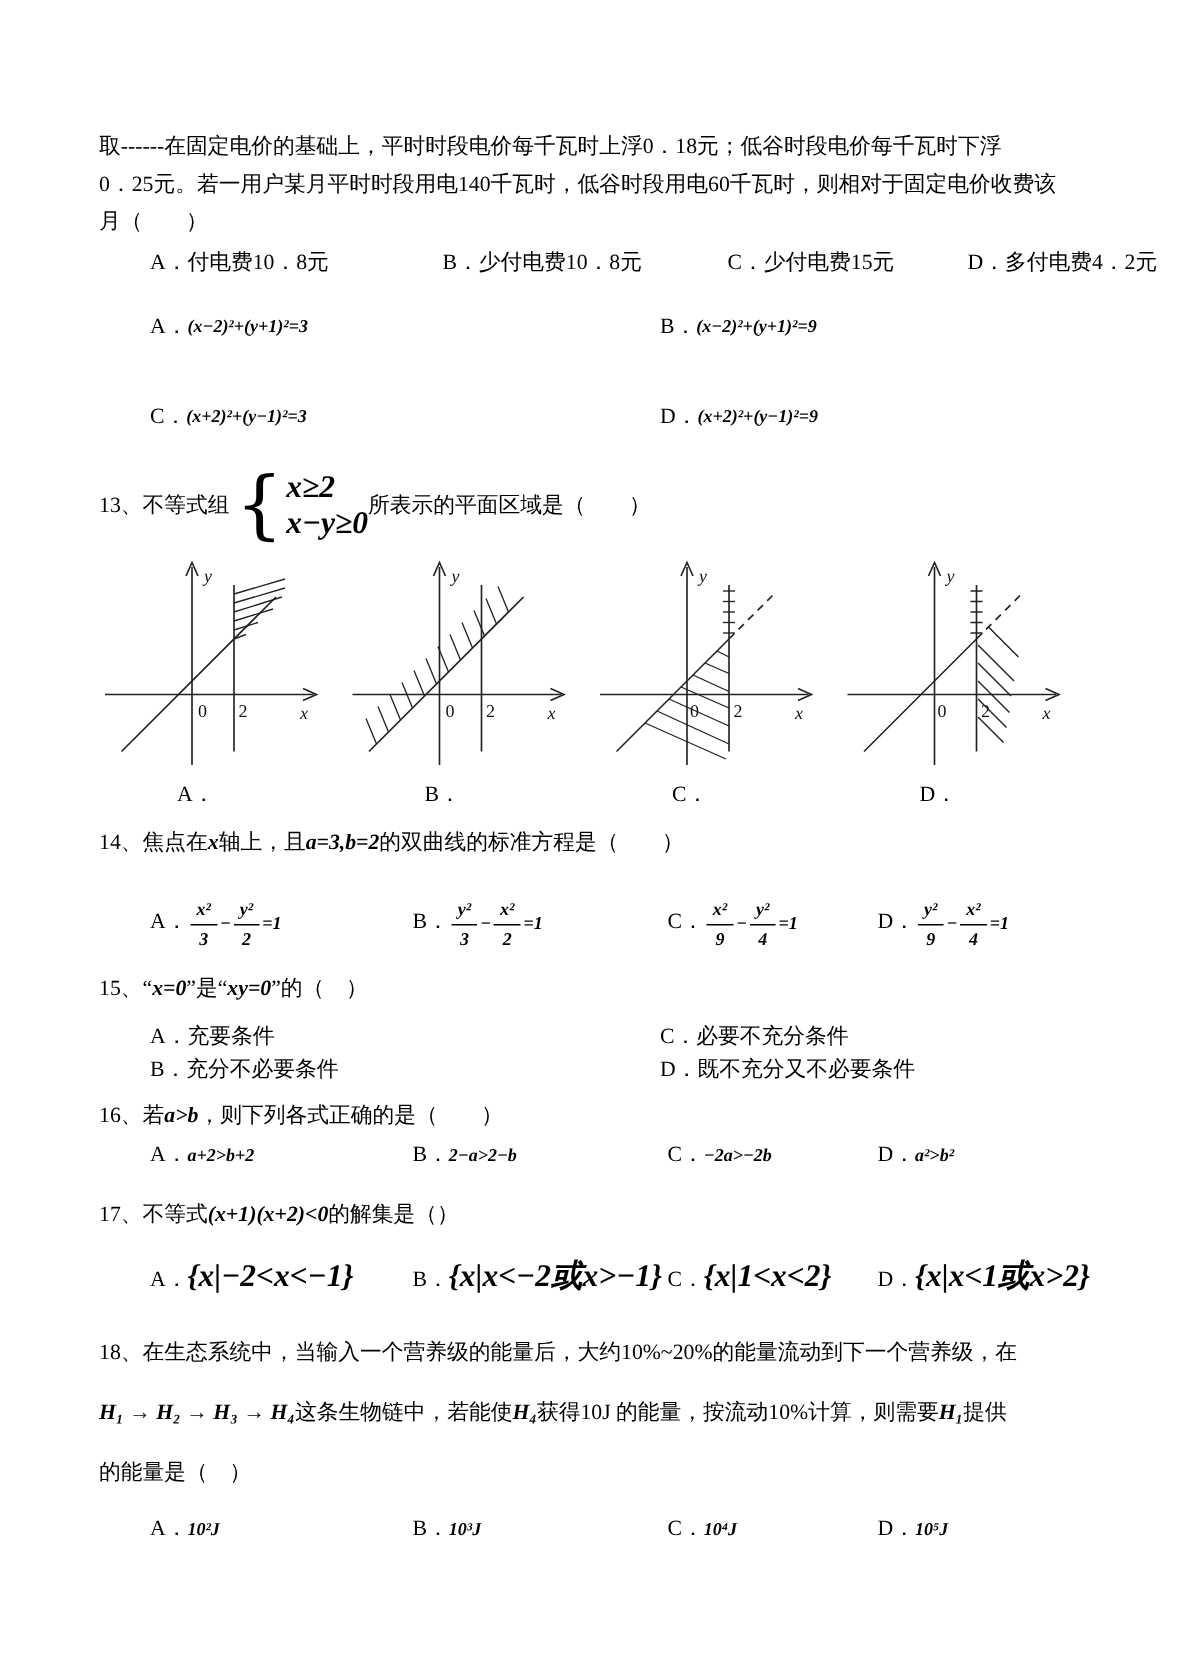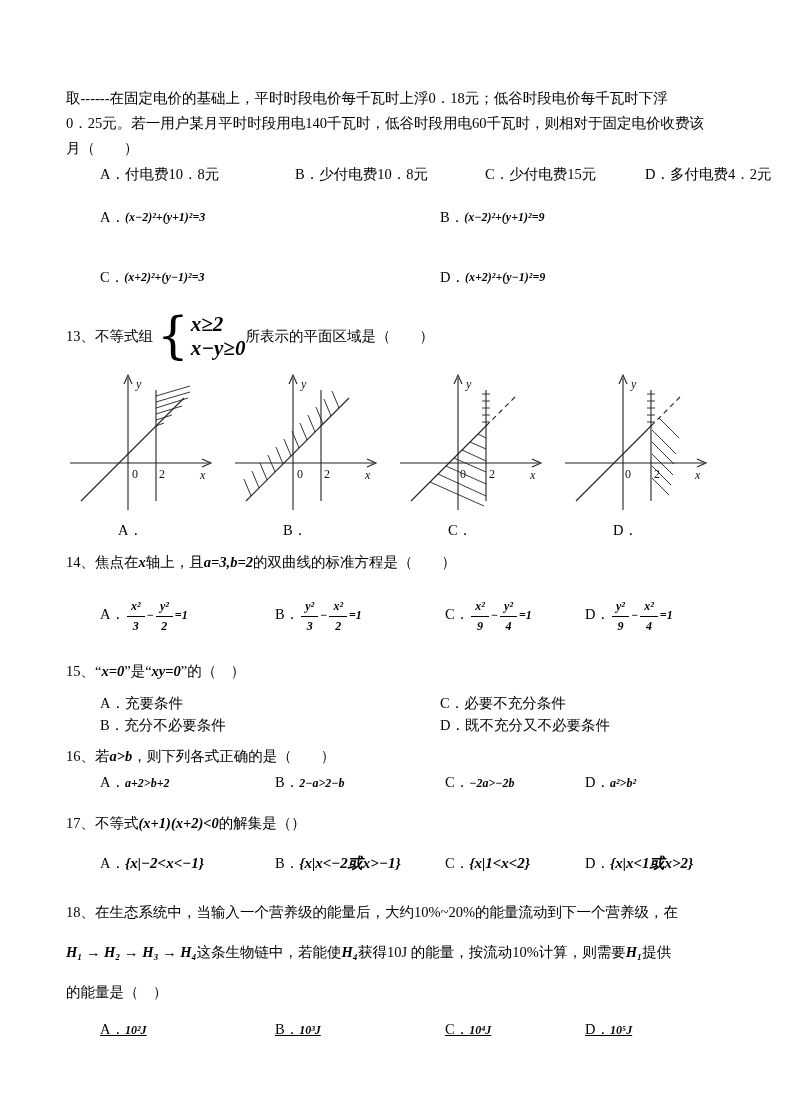--- a/index.html
+++ b/index.html
@@ -35,33 +35,33 @@
   svg .hatch line{stroke-width:0.9;}
   svg text{font-family:"Liberation Serif","DejaVu Serif",serif;font-size:12px;fill:#111;font-style:italic;}
   svg text.num{font-style:normal;}
   
   .q14-stem{margin-top:10px;}
   .q14-opts{margin-top:10px;height:62px;}
   .frac{display:inline-block;text-align:center;vertical-align:middle;margin:0 2px;}
   .frac .num{display:block;border-bottom:1.4px solid #000;padding:0 4px 1px;line-height:18px;}
   .frac .den{display:block;padding-top:1px;line-height:17px;}
   
-  .q15-stem{margin-top:12px;}
+  .q15-stem{}
   .q15-opts{margin-top:8px;line-height:22px;}
   
   .q16-stem{margin-top:8px;}
   .q16-opts{margin-top:1px;line-height:24px;}
   
   .q17-stem{margin-top:16px;}
   .q17-opts{margin-top:14px;line-height:26px;}
-  .q17-opts .formula{font-size:15px;}
+  .q17-opts .formula{font-size:21px;}
   
   .q18-stem{margin-top:16px;}
   .q18-stem .line{line-height:40px;}
-  .q18-opts{margin-top:4px;line-height:26px;text-decoration:underline;}
+  .q18-opts{margin-top:4px;line-height:26px;}
 </style>
 </head>
 <body>
 
 <div class="page">
 
   <div>
     <div class="line">取------在固定电价的基础上，平时时段电价每千瓦时上浮0．18元；低谷时段电价每千瓦时下浮</div>
     <div class="line">0．25元。若一用户某月平时时段用电140千瓦时，低谷时段用电60千瓦时，则相对于固定电价收费该</div>
     <div class="line">月（　　）</div>

